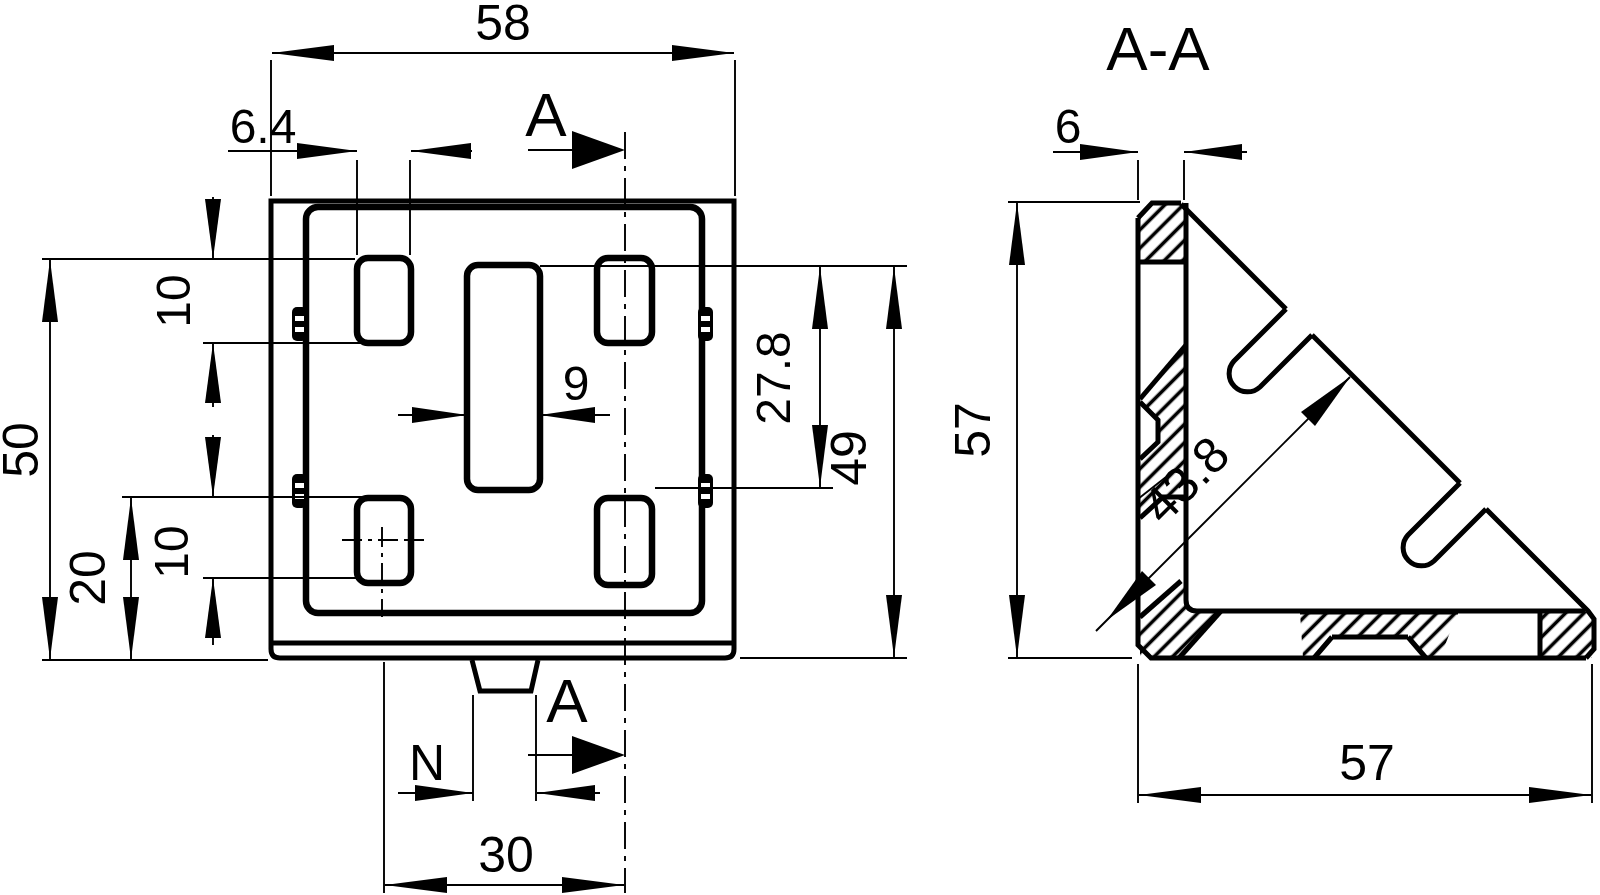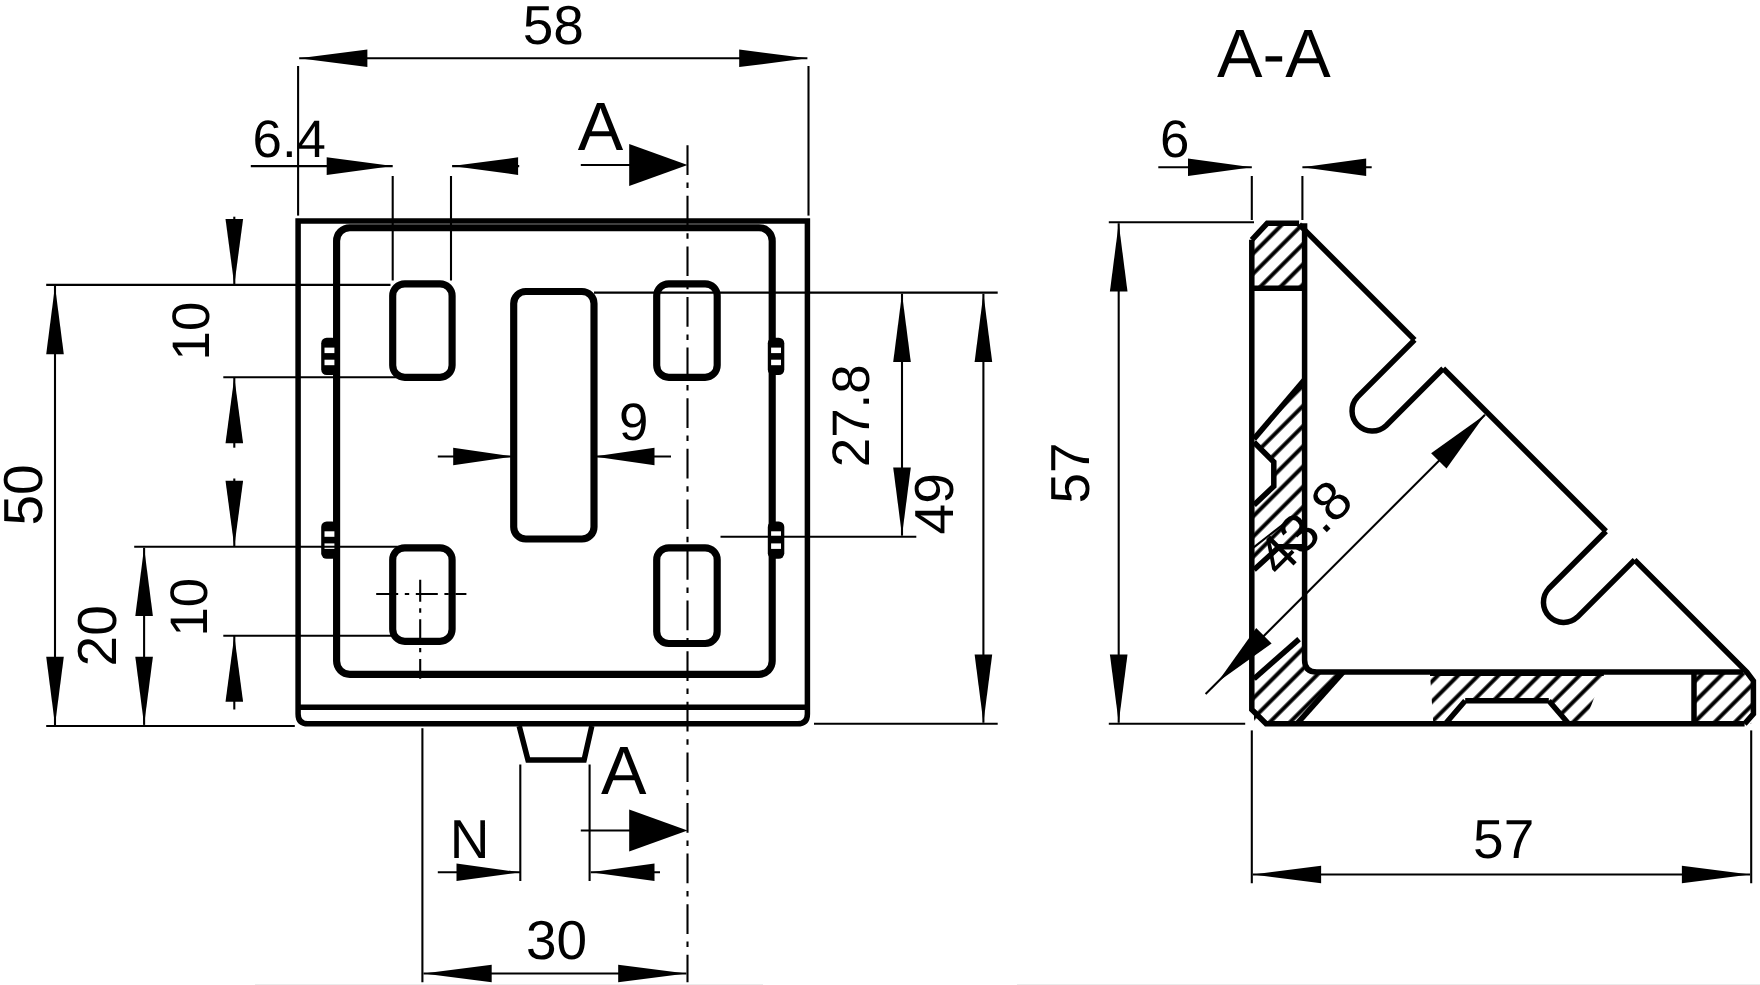--- a/index.html
+++ b/index.html
@@ -1,16 +1,16 @@
 <!DOCTYPE html>
 <html><head>
 <meta charset="utf-8">
 <style>
   html,body{margin:0;padding:0;background:#fff;}
-  .stage{width:1600px;height:895px;background:#a3a3a3;position:relative;overflow:hidden;}
+  .stage{width:1600px;height:895px;background:#d946ef;position:relative;overflow:hidden;}
   svg{display:block;}
   text{font-family:"Liberation Sans","DejaVu Sans",sans-serif;fill:#000;}
   .dim{font-size:50px;}
   .dimsm{font-size:48px;}
   .big{font-size:62px;}
   .thin{stroke:#000;stroke-width:1.9;fill:none;}
   .thick{stroke:#000;stroke-width:5;fill:none;}
   .thick2{stroke:#000;stroke-width:6.5;fill:none;}
   .mid{stroke:#000;stroke-width:5;fill:none;}
   .arr{fill:#000;stroke:none;}

